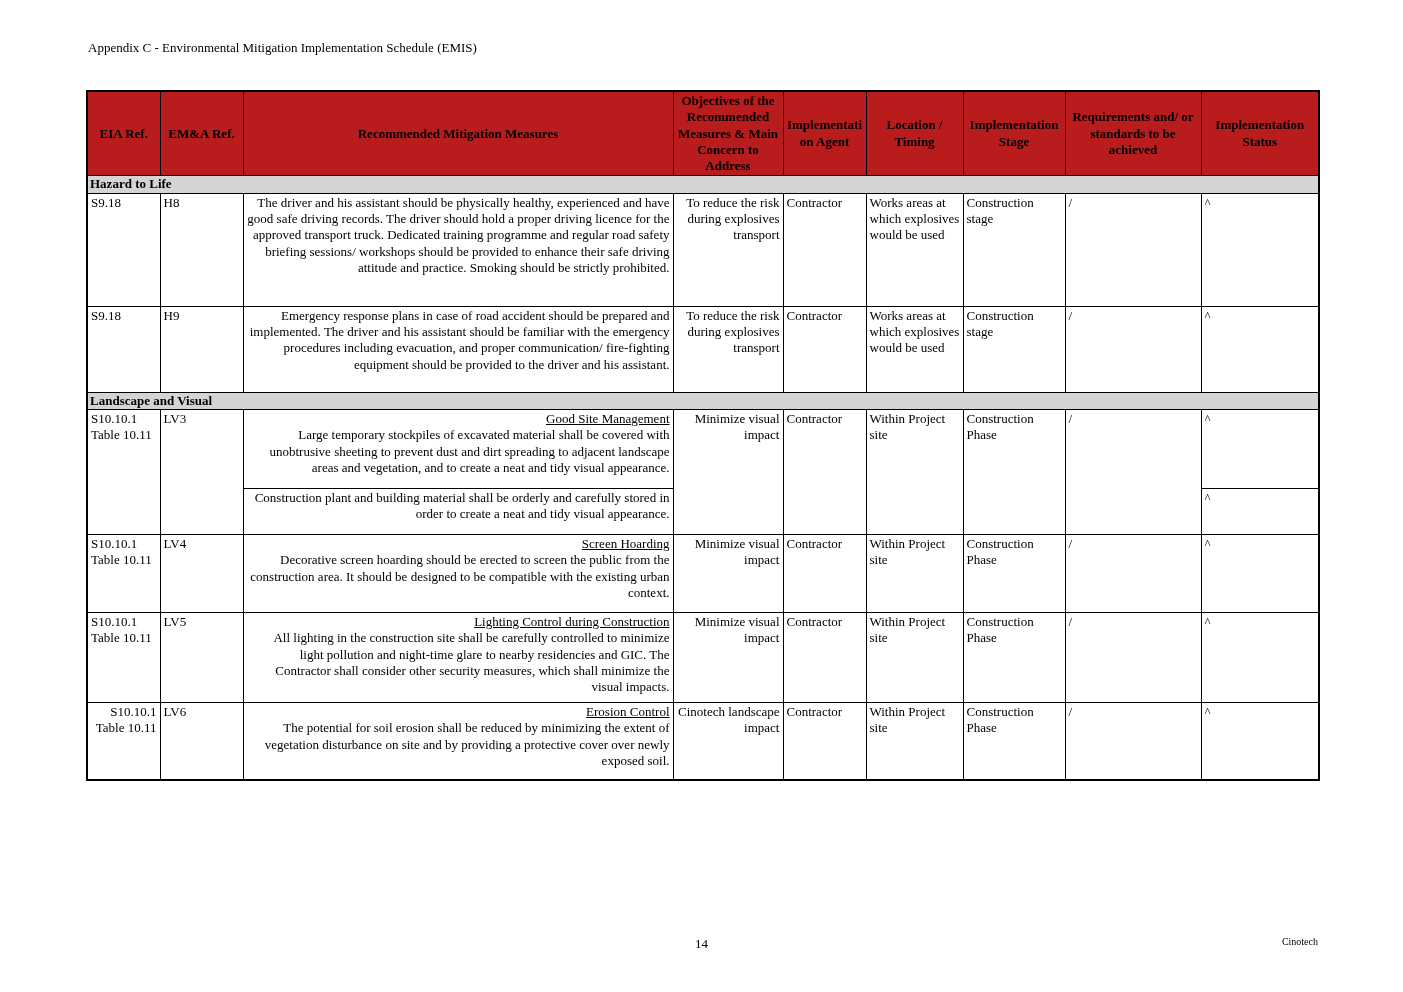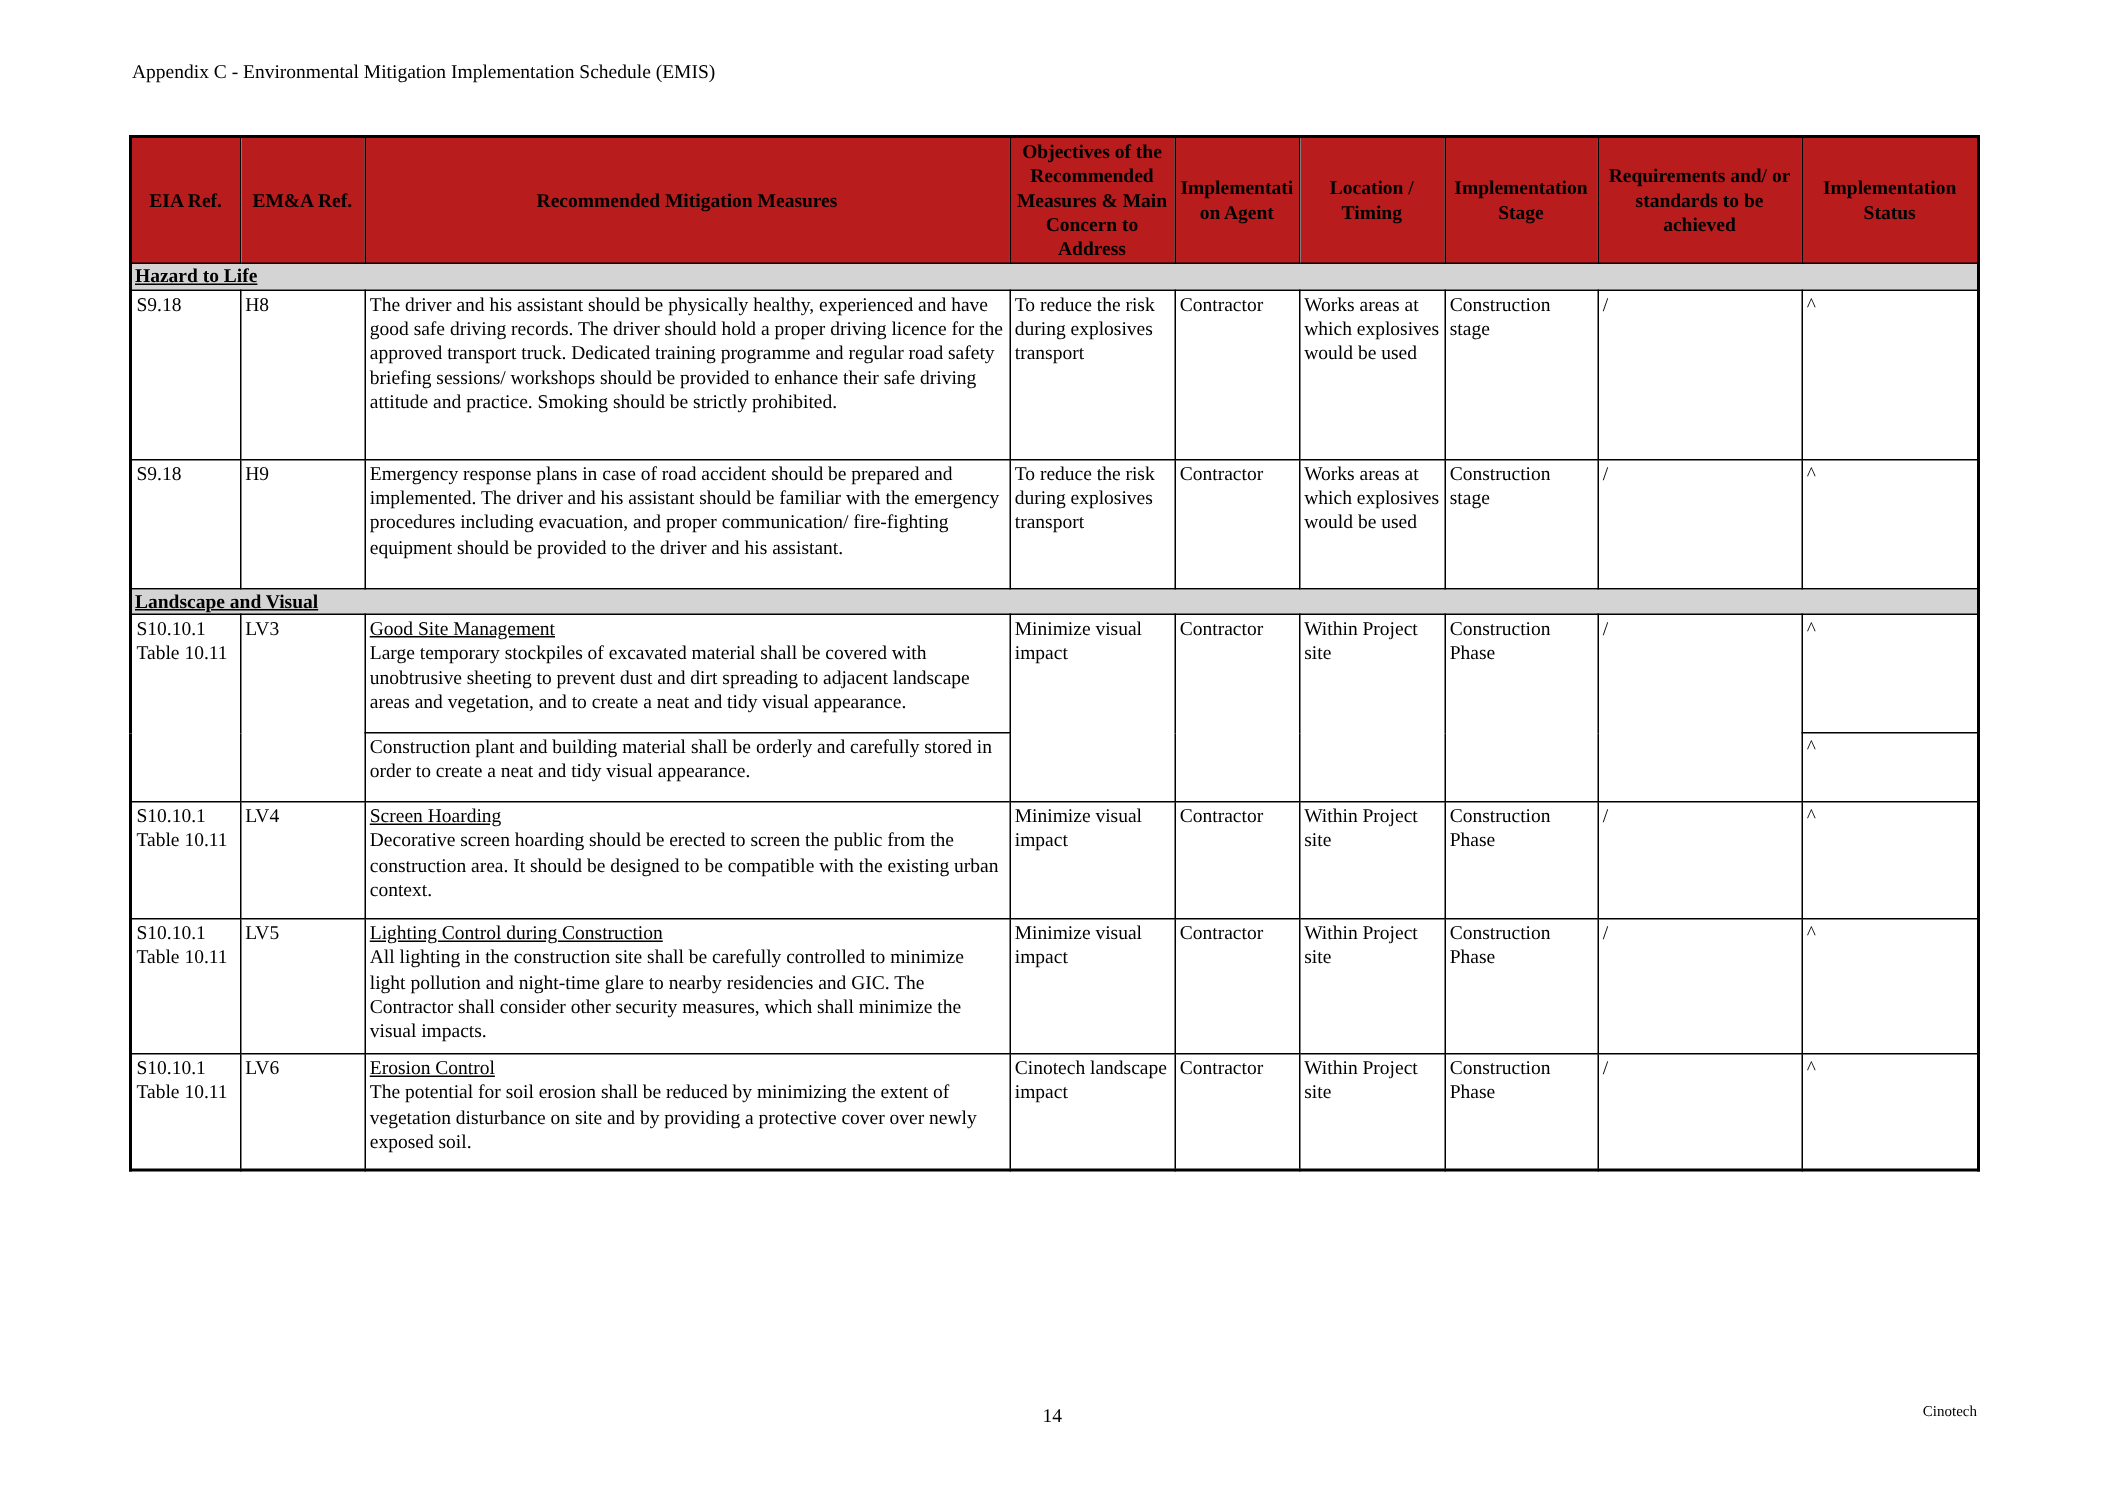--- a/index.html
+++ b/index.html
@@ -46,27 +46,27 @@
   }
   tr.section td {
     background: #d4d4d4;
     font-weight: bold;
     text-align: left;
     vertical-align: middle;
     padding: 0 2px;
   }
   td.top { vertical-align: top; }
   td.c { }
-  td.l { text-align: left; }
+  td.l { text-align: right; }
   td.flush { padding-left: 1px; }
   .preline { white-space: pre-line; }
   .measure-title { text-decoration: underline; }
   
   tr.rh82  { height: 82px; }
-  tr.rh17  { height: 17px; text-decoration: underline; }
+  tr.rh17  { height: 17px; }
   tr.rh113 { height: 113px; }
   tr.rh86  { height: 86px; }
   tr.rh79  { height: 79px; }
   tr.rh46  { height: 46px; }
   tr.rh78  { height: 78px; }
   tr.rh90  { height: 90px; }
   tr.rh77  { height: 77px; }
   .footer-page {
     position: absolute;
     left: 0;

